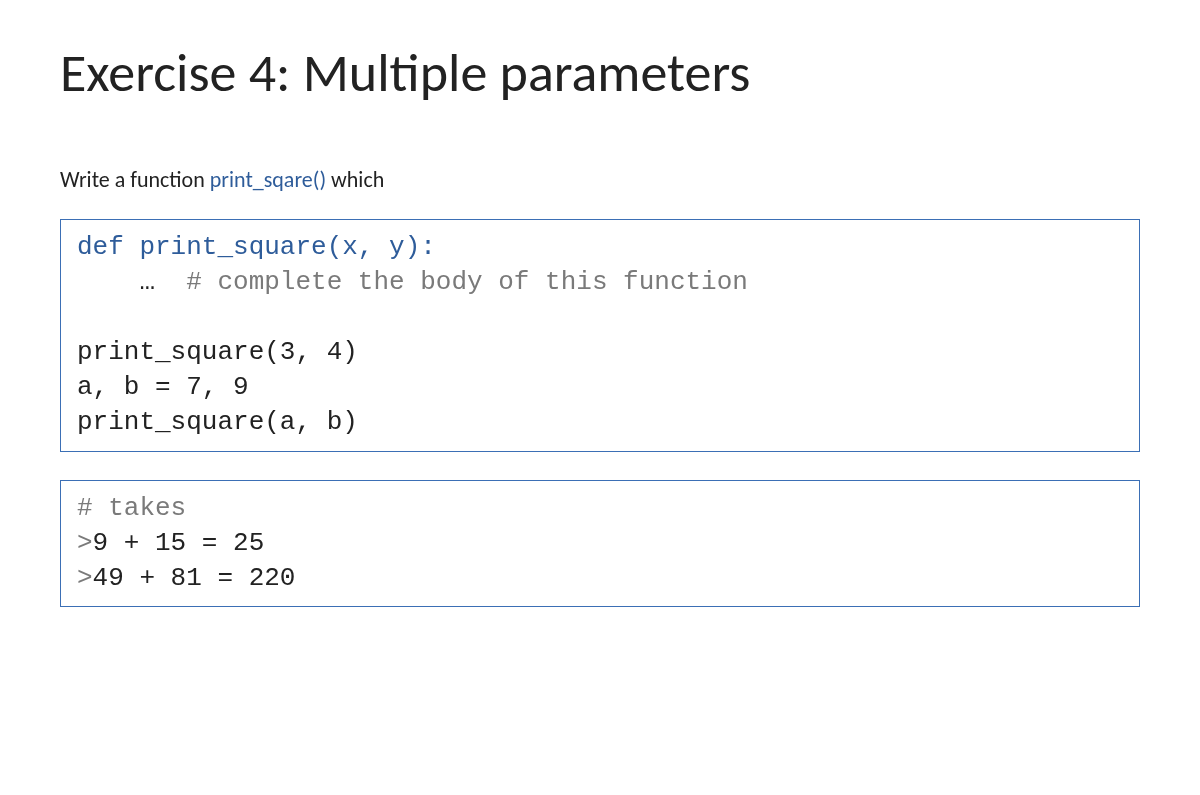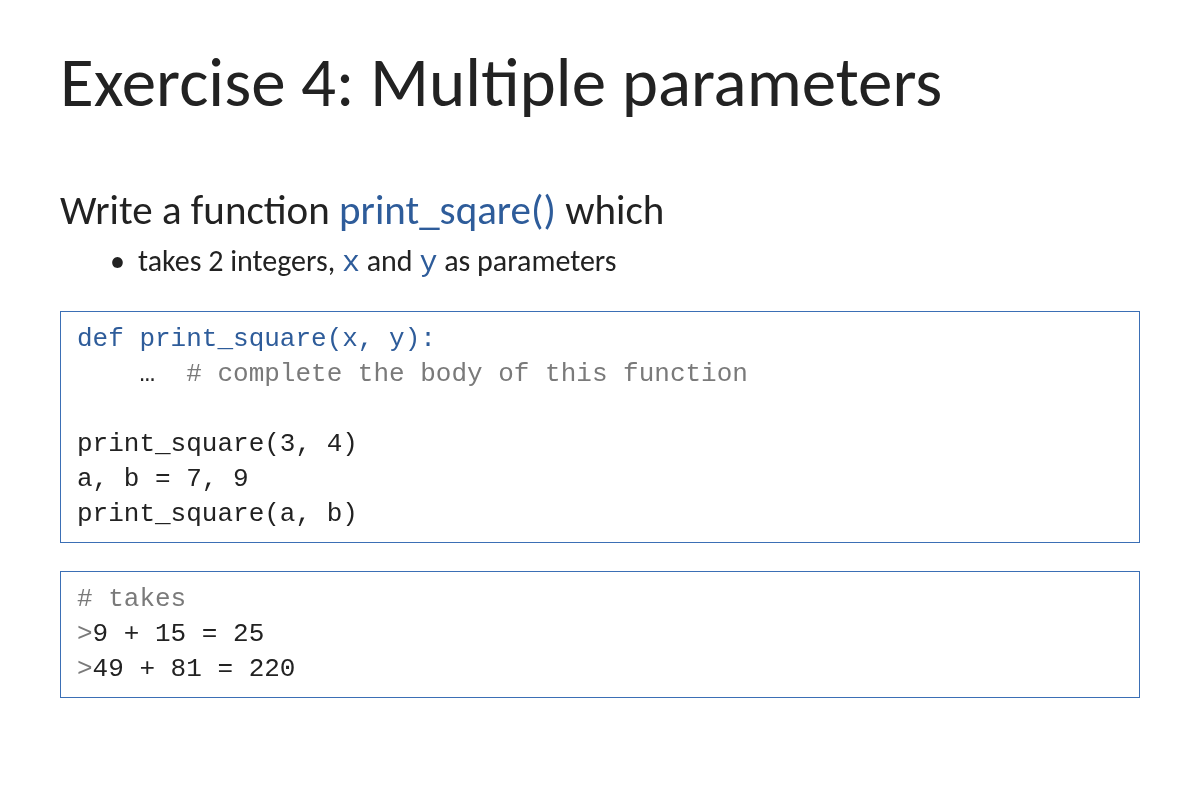--- a/index.html
+++ b/index.html
@@ -9,29 +9,29 @@
     }
     body {
       width: 1200px;
       height: 795px;
       background: #ffffff;
       font-family: Calibri, 'Segoe UI', Arial, sans-serif;
       color: #333333;
       padding: 40px 60px;
     }
     .slide-title {
-      font-size: 69px;
+      font-size: 54px;
       font-weight: 400;
       color: #222222;
       margin-bottom: 60px;
     }
     .intro-line {
-      font-size: 41px;
+      font-size: 22px;
       color: #222222;
-      margin-bottom: 4px;
+      margin-bottom: 26px;
     }
     .fn-name {
       color: #2e5c9a;
     }
     .bullets {
       list-style: none;
       margin-left: 50px;
       margin-bottom: 25px;
     }
     .bullets li {
@@ -79,23 +79,20 @@
 </head>
 <body>
 
 <h1 class="slide-title">Exercise 4: Multiple parameters</h1>
 
 <p class="intro-line">
   <span>Write a function </span><span class="fn-name">print_sqare()</span><span> which</span>
 </p>
 
 <ul class="bullets">
-  <li>
-    <span>takes 2 integers, </span><span class="mono">x</span><span> and </span><span class="mono">y</span><span> as parameters</span>
-  </li>
 </ul>
 
 <div class="code-box"><span class="code-def">def print_square(x, y):</span>
 <span class="code-black">    …  </span><span class="code-comment"># complete the body of this function</span>
 <span></span>
 <span class="code-black">print_square(3, 4)</span>
 <span class="code-black">a, b = 7, 9</span>
 <span class="code-black">print_square(a, b)</span></div>
 
 <div class="code-box"><span class="code-comment"># takes</span>

